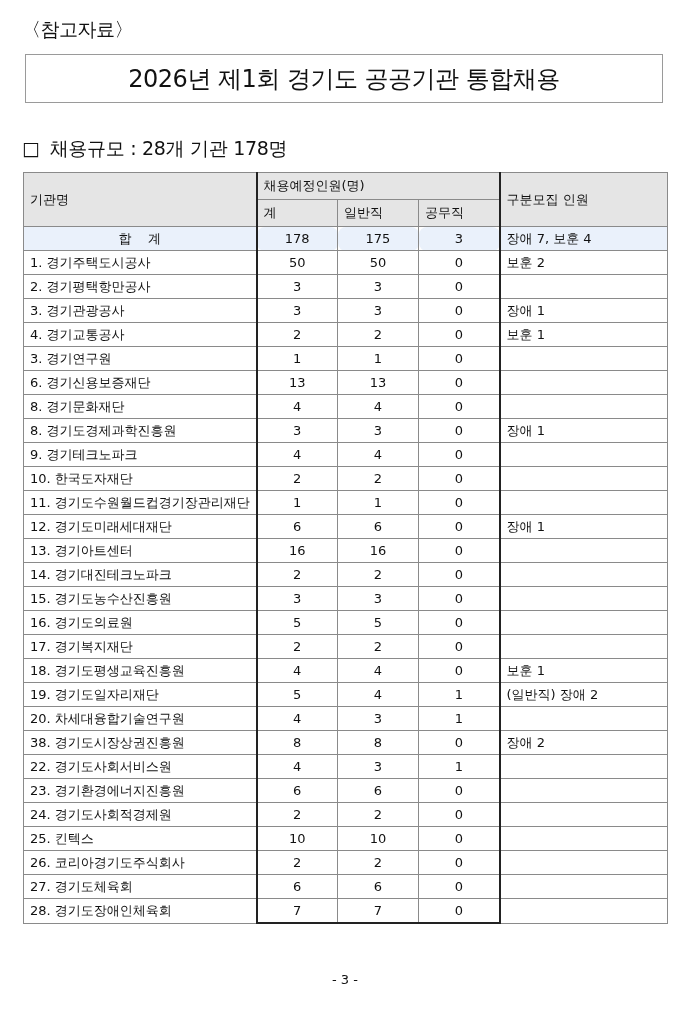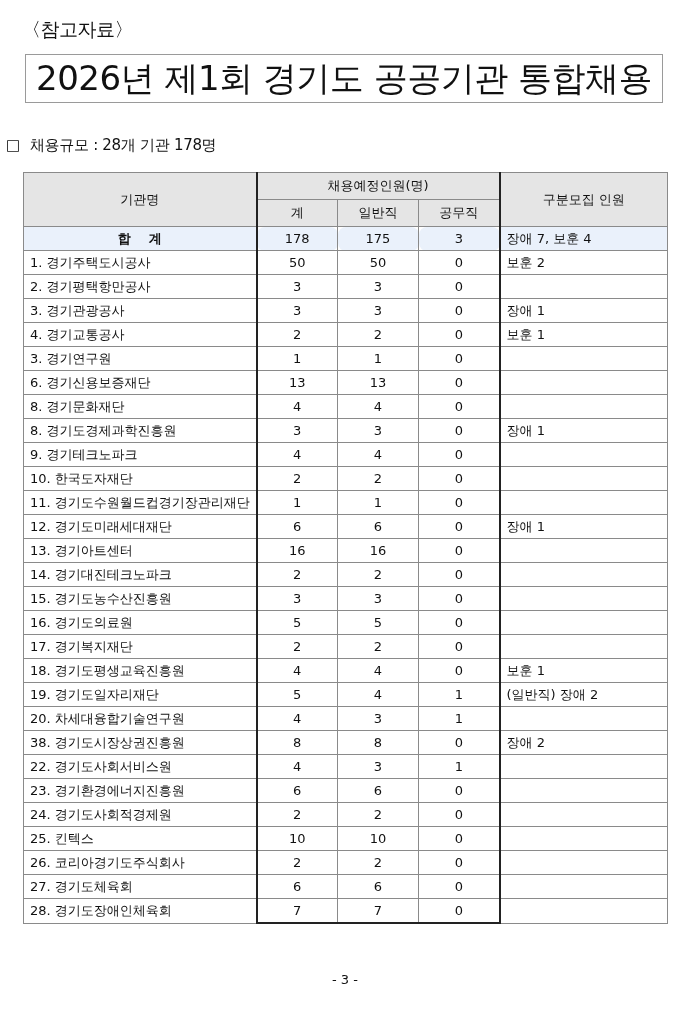--- a/index.html
+++ b/index.html
@@ -6,32 +6,32 @@
   body {
     width: 690px; height: 1013px; position: relative; overflow: hidden;
     font-family: "DejaVu Sans", "Liberation Sans", sans-serif; color: #111;
   }
   .ref-label { position: absolute; left: 22px; top: 17px; font-size: 19px; letter-spacing: -0.5px; text-align: right; }
   .title-box {
     position: absolute; left: 25px; top: 54px; width: 638px; height: 49px;
     border: 1px solid #9a9a9a; box-sizing: border-box;
     display: flex; align-items: center; justify-content: center;
   }
-  .title-text { font-size: 34px; letter-spacing: -0.5px; }
-  .summary { position: absolute; left: 6px; top: 136px; font-size: 15px; letter-spacing: -0.3px; }
+  .title-text { font-size: 24px; letter-spacing: -0.5px; }
+  .summary { position: absolute; left: 22px; top: 136px; font-size: 19px; letter-spacing: -0.3px; }
   .summary .box-glyph { margin-right: 10px; }
   table.grid {
     position: absolute; left: 23px; top: 172px; width: 644px;
     border-collapse: collapse; table-layout: fixed; font-size: 13px;
   }
   table.grid td, table.grid th {
     border: 1px solid #8a8a8a; padding: 0 6px; height: 23px; font-weight: normal;
     white-space: nowrap; overflow: hidden;
   }
-  table.grid th { background: #e5e5e5; text-align: center; height: 26px; margin-left: 32px; }
+  table.grid th { background: #e5e5e5; text-align: left; height: 26px; margin-left: 32px; }
   .top-border th { border-top: 2px solid #777; }
   .sum-row td { background: #eaf1fb; height: 36px; border-top: 2px solid #555; }
   .num { text-align: center; border-radius: 8px; }
   .bold-num { text-align: center; font-weight: bold; }
   .thick-l { border-left: 2px solid #222 !important; }
   .thick-r { border-right: 2px solid #222 !important; }
   .thick-b { border-bottom: 2px solid #222 !important; }
   .center { text-align: center; }
   .page-num { position: absolute; left: 0; width: 690px; top: 972px; text-align: center; font-size: 13px; }
 </style>
@@ -63,21 +63,21 @@
       <th rowspan="2">구분모집 인원</th>
     </tr>
     <tr>
       <th class="thick-l">계</th>
       <th>일반직</th>
       <th class="thick-r">공무직</th>
     </tr>
   </thead>
   <tbody id="tbody">
     <tr class="sum-row">
-      <td class="center" style="font-weight:bold;white-space:pre">합    계</td>
+      <td class="center" style="font-weight:normal;white-space:pre">합    계</td>
       <td class="num thick-l">178</td>
       <td class="num">175</td>
       <td class="num thick-r">3</td>
       <td>장애 7, 보훈 4</td>
     </tr>
   <tr>
         <td class="">1. 경기주택도시공사</td>
         <td class="bold-num thick-l">50</td>
         <td class="num">50</td>
         <td class="num thick-r">0</td>

